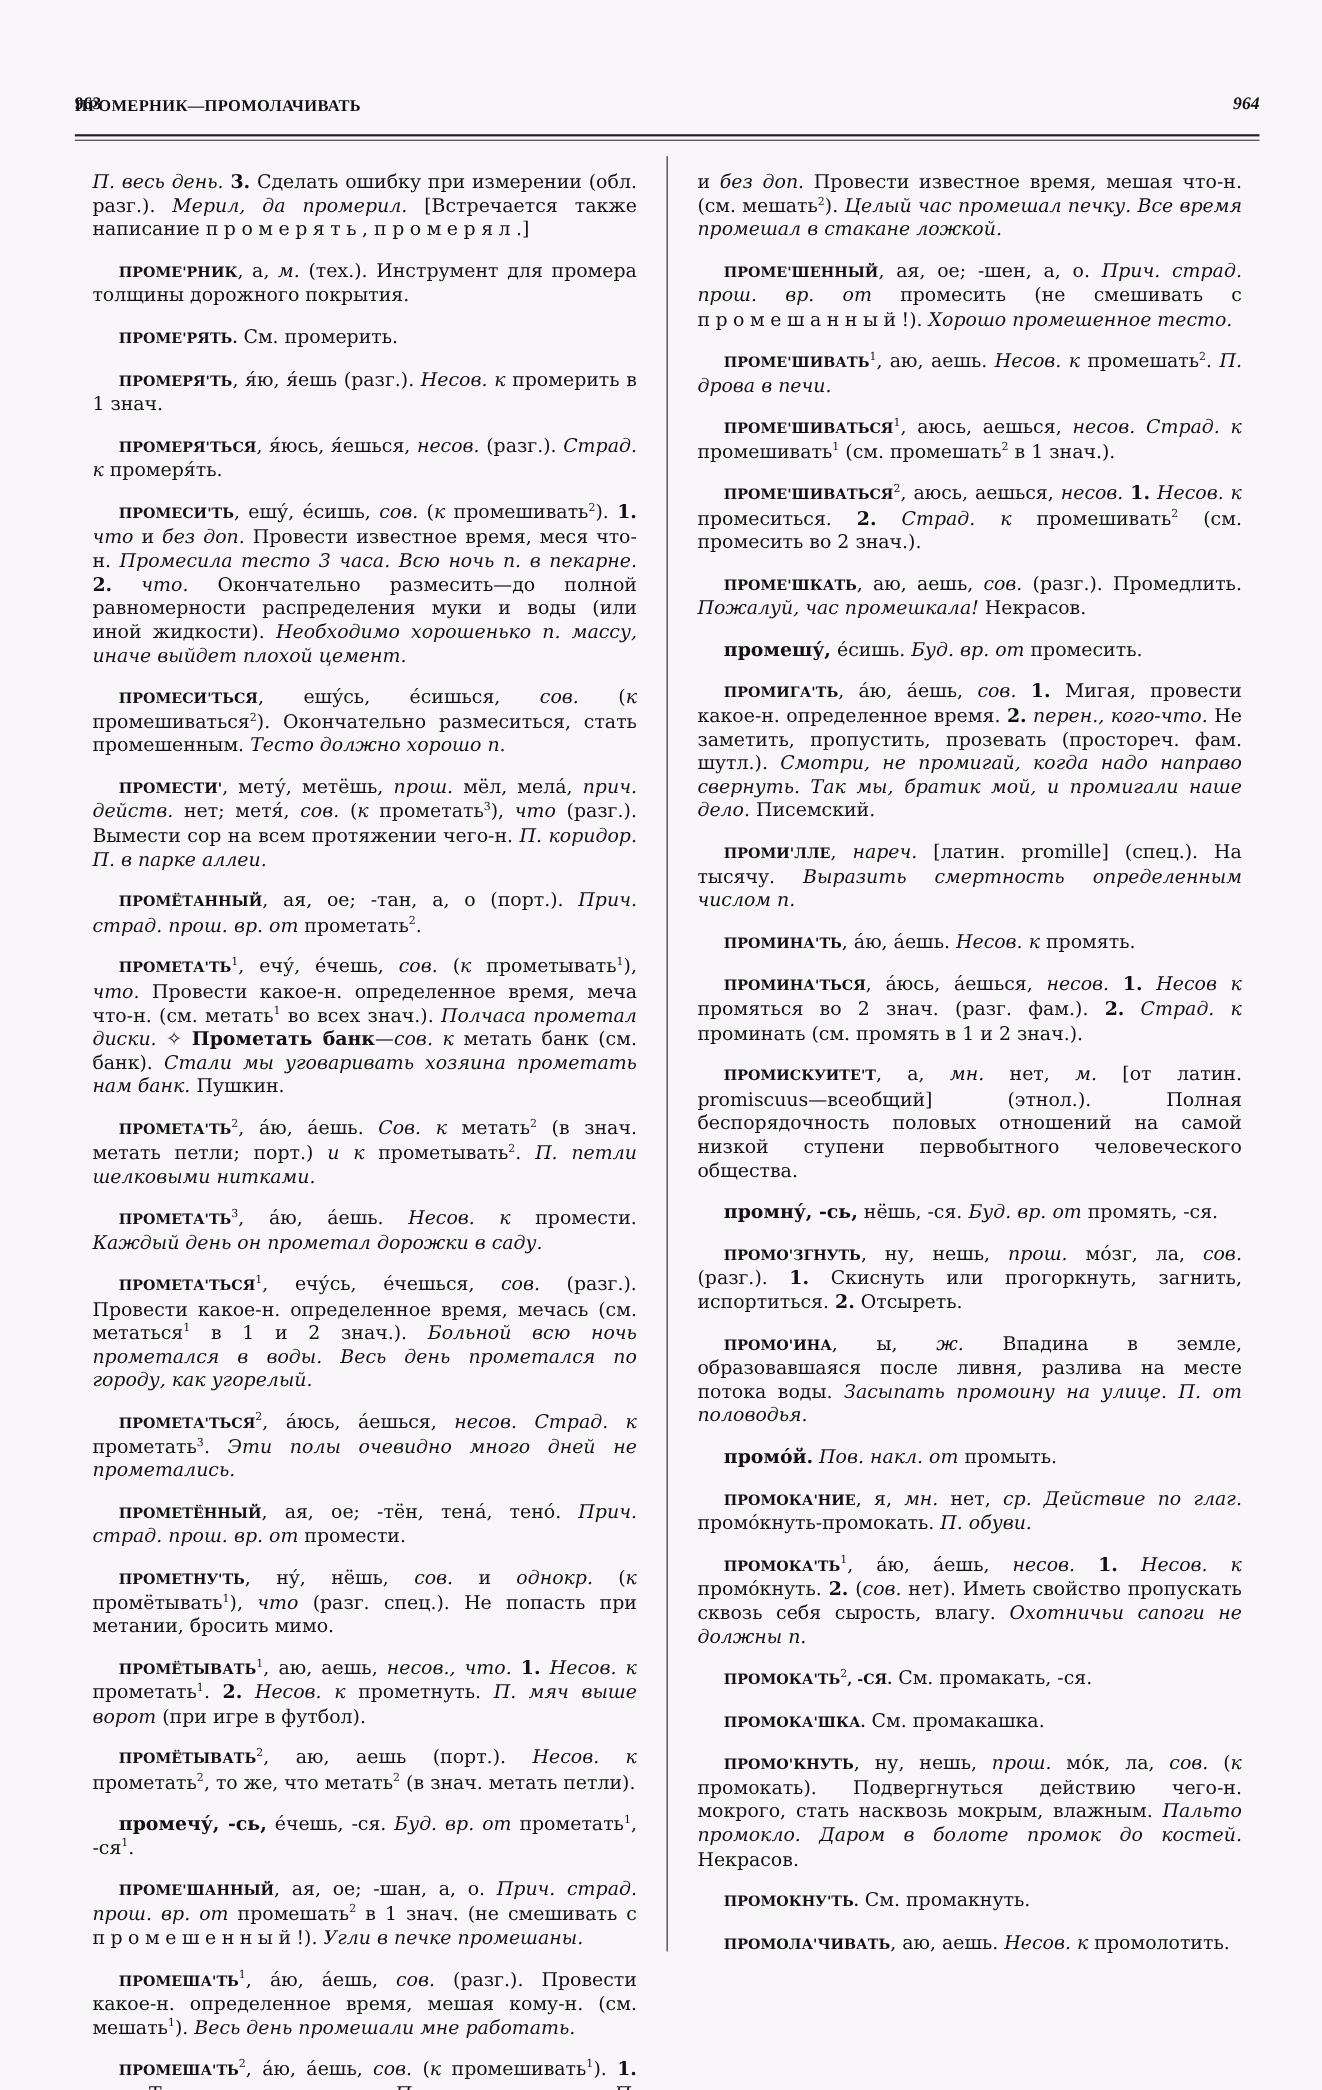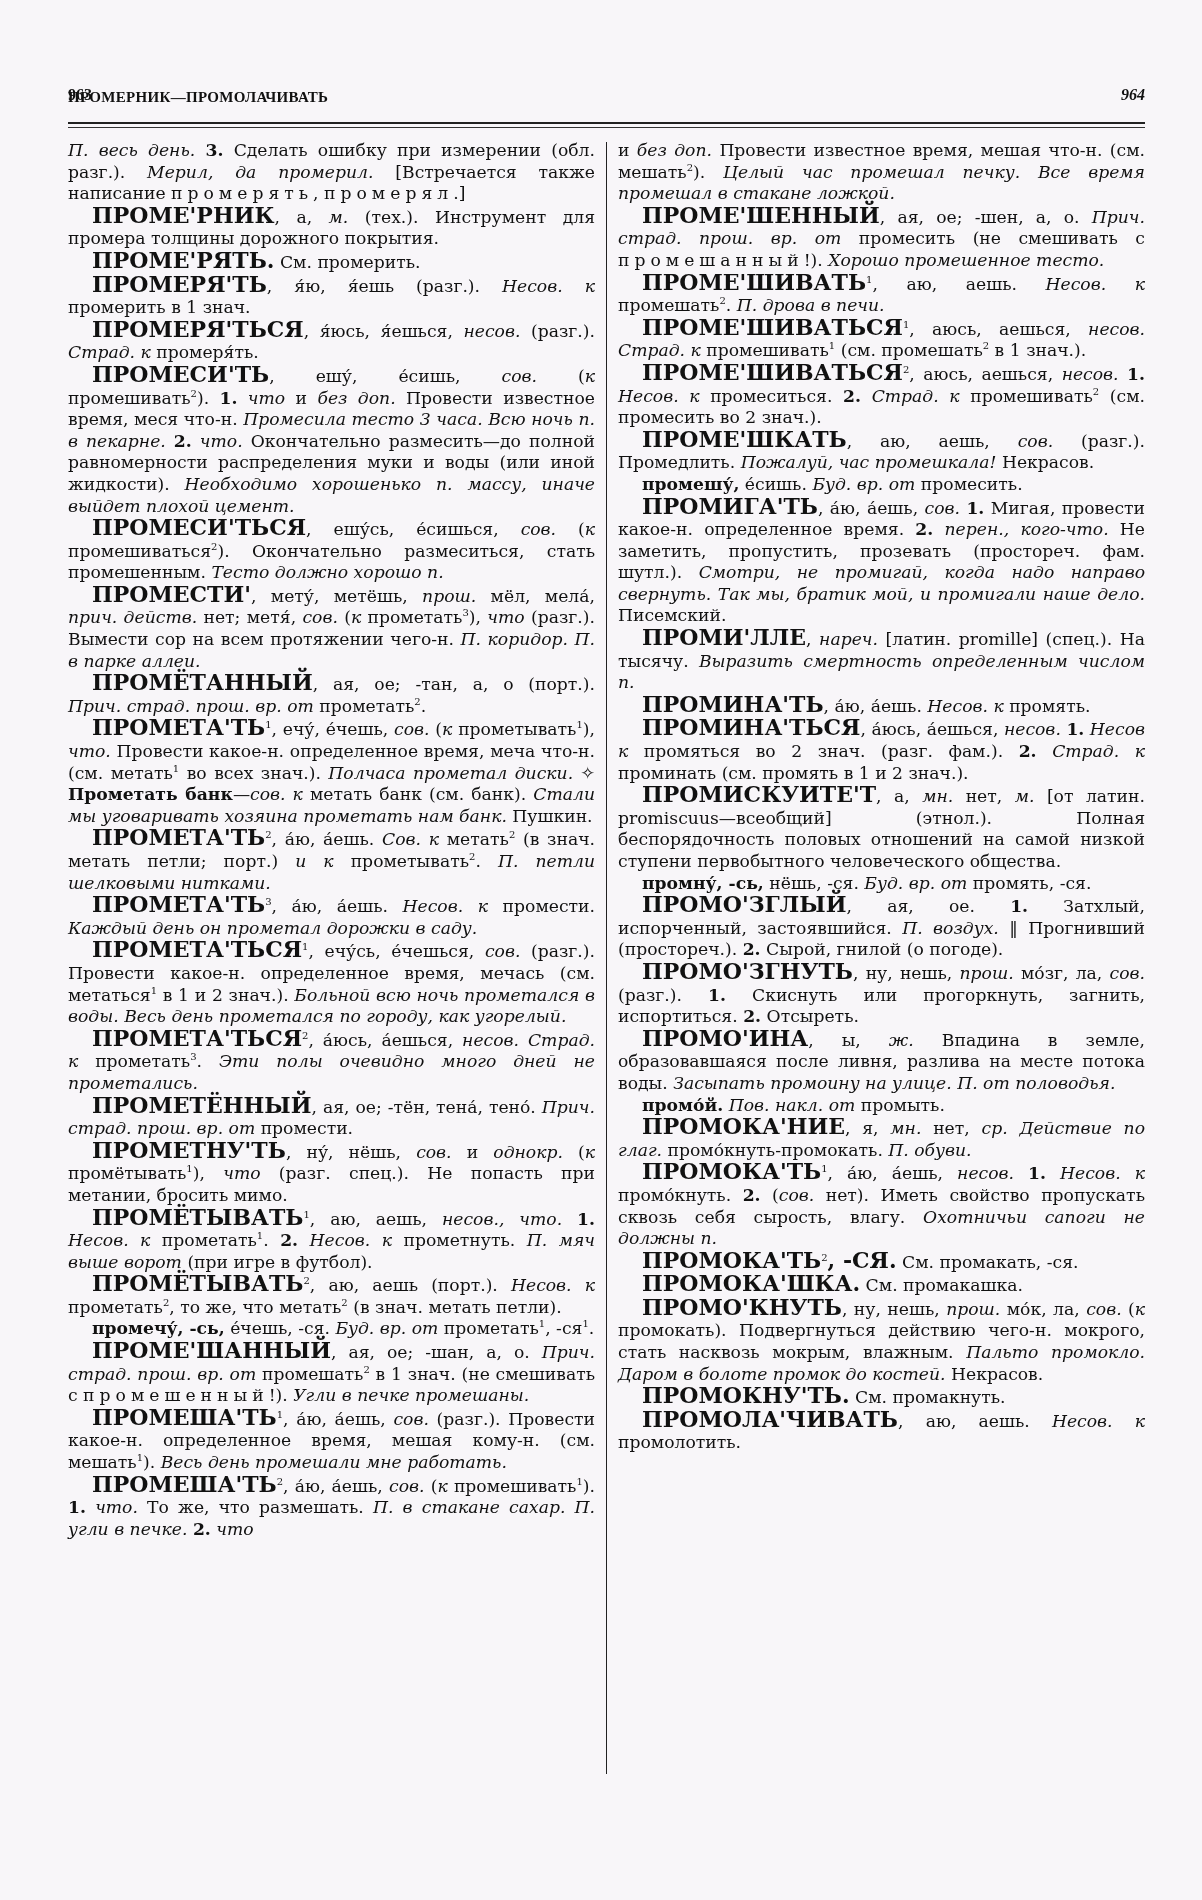--- a/index.html
+++ b/index.html
@@ -8,23 +8,23 @@
   .pnum { position:absolute; top:0; font-weight:bold; font-size:16px; font-family:"Liberation Serif", serif; }
   .pnum.left { left:0; }
   .pnum.right { right:0;font-style:italic; }
   .running { position:absolute; left:0; right:0; top:3px; text-align:left; font-weight:bold; font-size:15px; letter-spacing:0.3px; font-family:"Liberation Serif", serif; }
   .rule { position:absolute; left:68px; width:1077px; top:122px; height:0; border-top:2px solid #222; }
   .rule2 { position:absolute; left:68px; width:1077px; top:127px; height:0; border-top:1px solid #333; }
   .col { position:absolute; top:140px; width:527px; font-size:17.2px; line-height:21.6px; text-align:justify; hyphens:manual; }
   .col.left { left:68px; }
   .col.right { left:618px; }
   .divider { position:absolute; left:606px; top:142px; height:1632px; border-left:1.5px solid #222; }
-  .entry { margin:0; text-indent:24px; }
+  .entry { margin:16px; text-indent:24px; }
   .entry.cont { text-indent:0; }
-  .b { font-weight:bold; font-family:"DejaVu Serif", serif; font-size:22px; }
+  .b { font-weight:bold; font-family:"DejaVu Serif", serif; font-size:13px; }
   .bl { font-weight:bold; }
   .i { font-style:italic; }
   .sp { letter-spacing:5px; }
   sup { font-size:10px; line-height:0; }
 </style>
 </head>
 <body>
 
 <div class="header">
   <span class="pnum left">963</span>
@@ -66,21 +66,20 @@
     <p class="entry"><span class="b">ПРОМЕ'ШИВАТЬСЯ</span><sup>1</sup><span>, аюсь, аешься, </span><span class="i">несов. Страд. к</span><span> промешивать</span><sup>1</sup><span> (см. промешать</span><sup>2</sup><span> в 1 знач.).</span></p>
     <p class="entry"><span class="b">ПРОМЕ'ШИВАТЬСЯ</span><sup>2</sup><span>, аюсь, аешься, </span><span class="i">несов.</span><span> </span><span class="bl">1.</span><span> </span><span class="i">Несов. к</span><span> промеситься. </span><span class="bl">2.</span><span> </span><span class="i">Страд. к</span><span> промешивать</span><sup>2</sup><span> (см. промесить во 2 знач.).</span></p>
     <p class="entry"><span class="b">ПРОМЕ'ШКАТЬ</span><span>, аю, аешь, </span><span class="i">сов.</span><span> (разг.). Промедлить. </span><span class="i">Пожалуй, час промешкала!</span><span> Некрасов.</span></p>
     <p class="entry"><span class="bl">промешу́,</span><span> е́сишь. </span><span class="i">Буд. вр. от</span><span> промесить.</span></p>
     <p class="entry"><span class="b">ПРОМИГА'ТЬ</span><span>, а́ю, а́ешь, </span><span class="i">сов.</span><span> </span><span class="bl">1.</span><span> Мигая, провести какое-н. определенное время. </span><span class="bl">2.</span><span> </span><span class="i">перен., кого-что.</span><span> Не заметить, пропустить, прозевать (простореч. фам. шутл.). </span><span class="i">Смотри, не промигай, когда надо направо свернуть. Так мы, братик мой, и промигали наше дело.</span><span> Писемский.</span></p>
     <p class="entry"><span class="b">ПРОМИ'ЛЛЕ</span><span>, </span><span class="i">нареч.</span><span> [латин. promille] (спец.). На тысячу. </span><span class="i">Выразить смертность определенным числом п.</span></p>
     <p class="entry"><span class="b">ПРОМИНА'ТЬ</span><span>, а́ю, а́ешь. </span><span class="i">Несов. к</span><span> промять.</span></p>
     <p class="entry"><span class="b">ПРОМИНА'ТЬСЯ</span><span>, а́юсь, а́ешься, </span><span class="i">несов.</span><span> </span><span class="bl">1.</span><span> </span><span class="i">Несов к</span><span> промяться во 2 знач. (разг. фам.). </span><span class="bl">2.</span><span> </span><span class="i">Страд. к</span><span> проминать (см. промять в 1 и 2 знач.).</span></p>
     <p class="entry"><span class="b">ПРОМИСКУИТЕ'Т</span><span>, а, </span><span class="i">мн.</span><span> нет, </span><span class="i">м.</span><span> [от латин. promiscuus—всеобщий] (этнол.). Полная беспорядочность половых отношений на самой низкой ступени первобытного человеческого общества.</span></p>
     <p class="entry"><span class="bl">промну́, -сь,</span><span> нёшь, -ся. </span><span class="i">Буд. вр. от</span><span> промять, -ся.</span></p>
-    <p class="entry"><span class="b">ПРОМО'ЗГЛЫЙ</span><span>, ая, ое. </span><span class="bl">1.</span><span> Затхлый, испорченный, застоявшийся. </span><span class="i">П. воздух.</span><span> ‖ Прогнивший (простореч.). </span><span class="bl">2.</span><span> Сырой, гнилой (о погоде).</span></p>
     <p class="entry"><span class="b">ПРОМО'ЗГНУТЬ</span><span>, ну, нешь, </span><span class="i">прош.</span><span> мо́зг, ла, </span><span class="i">сов.</span><span> (разг.). </span><span class="bl">1.</span><span> Скиснуть или прогоркнуть, загнить, испортиться. </span><span class="bl">2.</span><span> Отсыреть.</span></p>
     <p class="entry"><span class="b">ПРОМО'ИНА</span><span>, ы, </span><span class="i">ж.</span><span> Впадина в земле, образовавшаяся после ливня, разлива на месте потока воды. </span><span class="i">Засыпать промоину на улице. П. от половодья.</span></p>
     <p class="entry"><span class="bl">промо́й.</span><span> </span><span class="i">Пов. накл. от</span><span> промыть.</span></p>
     <p class="entry"><span class="b">ПРОМОКА'НИЕ</span><span>, я, </span><span class="i">мн.</span><span> нет, </span><span class="i">ср. Действие по глаг.</span><span> промо́кнуть-промокать. </span><span class="i">П. обуви.</span></p>
     <p class="entry"><span class="b">ПРОМОКА'ТЬ</span><sup>1</sup><span>, а́ю, а́ешь, </span><span class="i">несов.</span><span> </span><span class="bl">1.</span><span> </span><span class="i">Несов. к</span><span> промо́кнуть. </span><span class="bl">2.</span><span> (</span><span class="i">сов.</span><span> нет). Иметь свойство пропускать сквозь себя сырость, влагу. </span><span class="i">Охотничьи сапоги не должны п.</span></p>
     <p class="entry"><span class="b">ПРОМОКА'ТЬ</span><sup>2</sup><span class="b">, -СЯ.</span><span> См. промакать, -ся.</span></p>
     <p class="entry"><span class="b">ПРОМОКА'ШКА.</span><span> См. промакашка.</span></p>
     <p class="entry"><span class="b">ПРОМО'КНУТЬ</span><span>, ну, нешь, </span><span class="i">прош.</span><span> мо́к, ла, </span><span class="i">сов.</span><span> (</span><span class="i">к</span><span> промокать). Подвергнуться действию чего-н. мокрого, стать насквозь мокрым, влажным. </span><span class="i">Пальто промокло. Даром в болоте промок до костей.</span><span> Некрасов.</span></p>
     <p class="entry"><span class="b">ПРОМОКНУ'ТЬ.</span><span> См. промакнуть.</span></p>
     <p class="entry"><span class="b">ПРОМОЛА'ЧИВАТЬ</span><span>, аю, аешь. </span><span class="i">Несов. к</span><span> промолотить.</span></p>

